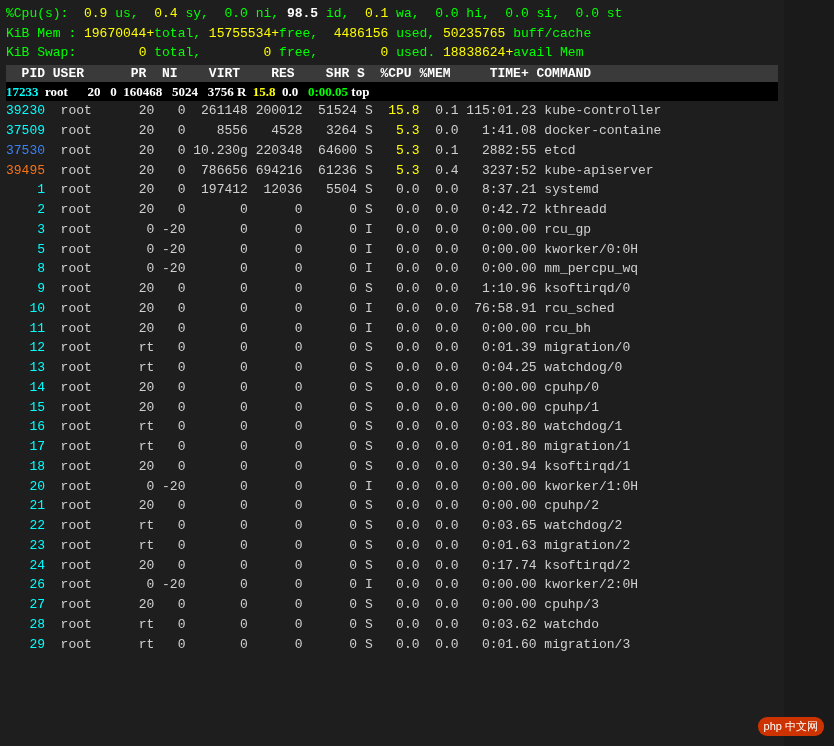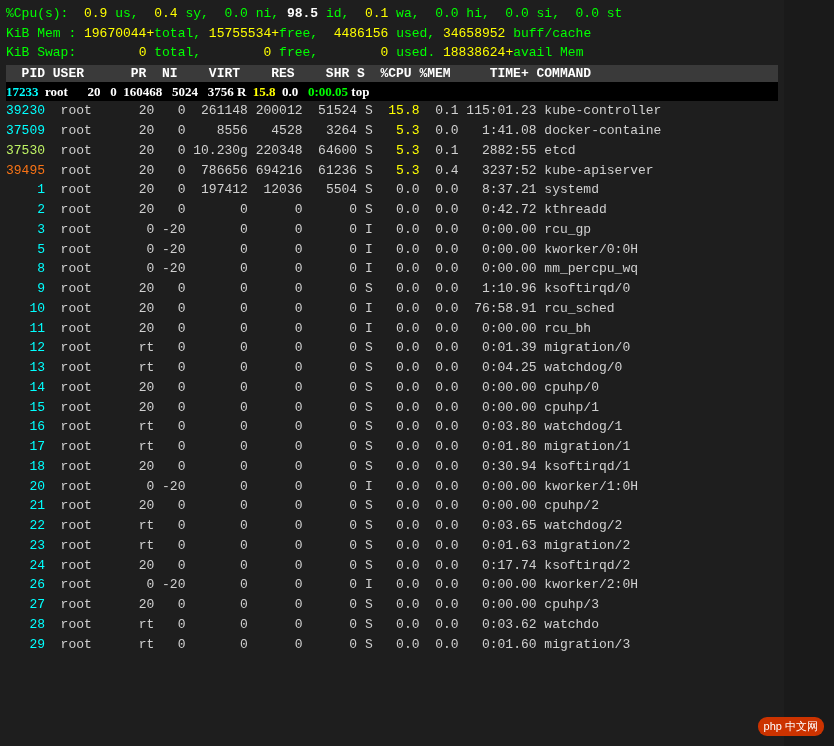--- a/index.html
+++ b/index.html
@@ -61,29 +61,29 @@
       font-family: Arial, sans-serif;
     }
   </style>
 </head>
 <body>
 
 <div class="terminal">
   <div class="header-section">
 
   <div class="header-line">%Cpu(s):  <span class="yellow">0.9</span> us,  <span class="yellow">0.4</span> sy,  <span class="yellow"><span class="green">0.0</span></span> ni, <span class="yellow"><span class="white-bold">98.5</span></span> id,  <span class="yellow">0.1</span> wa,  <span class="yellow"><span class="green">0.0</span></span> hi,  <span class="yellow"><span class="green">0.0</span></span> si,  <span class="yellow"><span class="green">0.0</span></span> st</div>
-      <div class="header-line">KiB Mem : <span class="yellow">19670044+</span><span style="color:#00ff00">total</span>, <span class="yellow">15755534+</span><span style="color:#00ff00">free</span>,  <span class="yellow">4486156</span> <span style="color:#00ff00">used</span>, <span class="yellow">34658952</span> <span style="color:#00ff00">buff/cache</span></div>
+      <div class="header-line">KiB Mem : <span class="yellow">19670044+</span><span style="color:#00ff00">total</span>, <span class="yellow">15755534+</span><span style="color:#00ff00">free</span>,  <span class="yellow">4486156</span> <span style="color:#00ff00">used</span>, <span class="yellow">50235765</span> <span style="color:#00ff00">buff/cache</span></div>
       <div class="header-line">KiB Swap:        <span class="yellow">0</span> <span style="color:#00ff00">total</span>,        <span class="yellow">0</span> <span style="color:#00ff00">free</span>,        <span class="yellow">0</span> <span style="color:#00ff00">used</span>. <span class="yellow">18838624+</span><span style="color:#00ff00">avail Mem</span></div>
     </div>
   <div class="table-header">  PID USER      PR  NI    VIRT    RES    SHR S  %CPU %MEM     TIME+ COMMAND</div>
   <div id="process-list">
       <div class="process-row highlighted"><span style="color:#00ffff">17233</span><span>  root    </span><span>  20</span><span>   0</span><span>  160468</span><span>   5024</span><span>   3756</span><span> R</span><span style="color:#ffff00">  15.8</span><span>  0.0</span><span style="color:#00ff00">   0:00.05</span><span style="color:#ffffff;font-weight:bold"> top</span></div>
       <div class="process-row"><span style="color:#00ffff">39230</span><span>  root    </span><span>  20</span><span>   0</span><span>  261148</span><span> 200012</span><span>  51524</span><span> S</span><span style="color:#ffff00">  15.8</span><span>  0.1</span><span> 115:01.23</span><span> kube-controller</span></div>
       <div class="process-row"><span style="color:#00ffff">37509</span><span>  root    </span><span>  20</span><span>   0</span><span>    8556</span><span>   4528</span><span>   3264</span><span> S</span><span style="color:#ffff00">   5.3</span><span>  0.0</span><span>   1:41.08</span><span> docker-containe</span></div>
-      <div class="process-row"><span style="color:#bef264">37530</span><span>  root    </span><span>  20</span><span>   0</span><span> 10.230g</span><span> 220348</span><span>  64600</span><span> S</span><span style="color:#ffff00">   5.3</span><span>  0.1</span><span>   2882:55</span><span> etcd</span></div>
+      <div class="process-row"><span style="color:#3b82f6">37530</span><span>  root    </span><span>  20</span><span>   0</span><span> 10.230g</span><span> 220348</span><span>  64600</span><span> S</span><span style="color:#ffff00">   5.3</span><span>  0.1</span><span>   2882:55</span><span> etcd</span></div>
       <div class="process-row"><span style="color:#f97316">39495</span><span>  root    </span><span>  20</span><span>   0</span><span>  786656</span><span> 694216</span><span>  61236</span><span> S</span><span style="color:#ffff00">   5.3</span><span>  0.4</span><span>   3237:52</span><span> kube-apiserver</span></div>
       <div class="process-row"><span style="color:#00ffff">    1</span><span>  root    </span><span>  20</span><span>   0</span><span>  197412</span><span>  12036</span><span>   5504</span><span> S</span><span style="color:#d0d0d0">   0.0</span><span>  0.0</span><span>   8:37.21</span><span> systemd</span></div>
       <div class="process-row"><span style="color:#00ffff">    2</span><span>  root    </span><span>  20</span><span>   0</span><span>       0</span><span>      0</span><span>      0</span><span> S</span><span style="color:#d0d0d0">   0.0</span><span>  0.0</span><span>   0:42.72</span><span> kthreadd</span></div>
       <div class="process-row"><span style="color:#00ffff">    3</span><span>  root    </span><span>   0</span><span> -20</span><span>       0</span><span>      0</span><span>      0</span><span> I</span><span style="color:#d0d0d0">   0.0</span><span>  0.0</span><span>   0:00.00</span><span> rcu_gp</span></div>
       <div class="process-row"><span style="color:#00ffff">    5</span><span>  root    </span><span>   0</span><span> -20</span><span>       0</span><span>      0</span><span>      0</span><span> I</span><span style="color:#d0d0d0">   0.0</span><span>  0.0</span><span>   0:00.00</span><span> kworker/0:0H</span></div>
       <div class="process-row"><span style="color:#00ffff">    8</span><span>  root    </span><span>   0</span><span> -20</span><span>       0</span><span>      0</span><span>      0</span><span> I</span><span style="color:#d0d0d0">   0.0</span><span>  0.0</span><span>   0:00.00</span><span> mm_percpu_wq</span></div>
       <div class="process-row"><span style="color:#00ffff">    9</span><span>  root    </span><span>  20</span><span>   0</span><span>       0</span><span>      0</span><span>      0</span><span> S</span><span style="color:#d0d0d0">   0.0</span><span>  0.0</span><span>   1:10.96</span><span> ksoftirqd/0</span></div>
       <div class="process-row"><span style="color:#00ffff">   10</span><span>  root    </span><span>  20</span><span>   0</span><span>       0</span><span>      0</span><span>      0</span><span> I</span><span style="color:#d0d0d0">   0.0</span><span>  0.0</span><span>  76:58.91</span><span> rcu_sched</span></div>
       <div class="process-row"><span style="color:#00ffff">   11</span><span>  root    </span><span>  20</span><span>   0</span><span>       0</span><span>      0</span><span>      0</span><span> I</span><span style="color:#d0d0d0">   0.0</span><span>  0.0</span><span>   0:00.00</span><span> rcu_bh</span></div>
       <div class="process-row"><span style="color:#00ffff">   12</span><span>  root    </span><span>  rt</span><span>   0</span><span>       0</span><span>      0</span><span>      0</span><span> S</span><span style="color:#d0d0d0">   0.0</span><span>  0.0</span><span>   0:01.39</span><span> migration/0</span></div>

